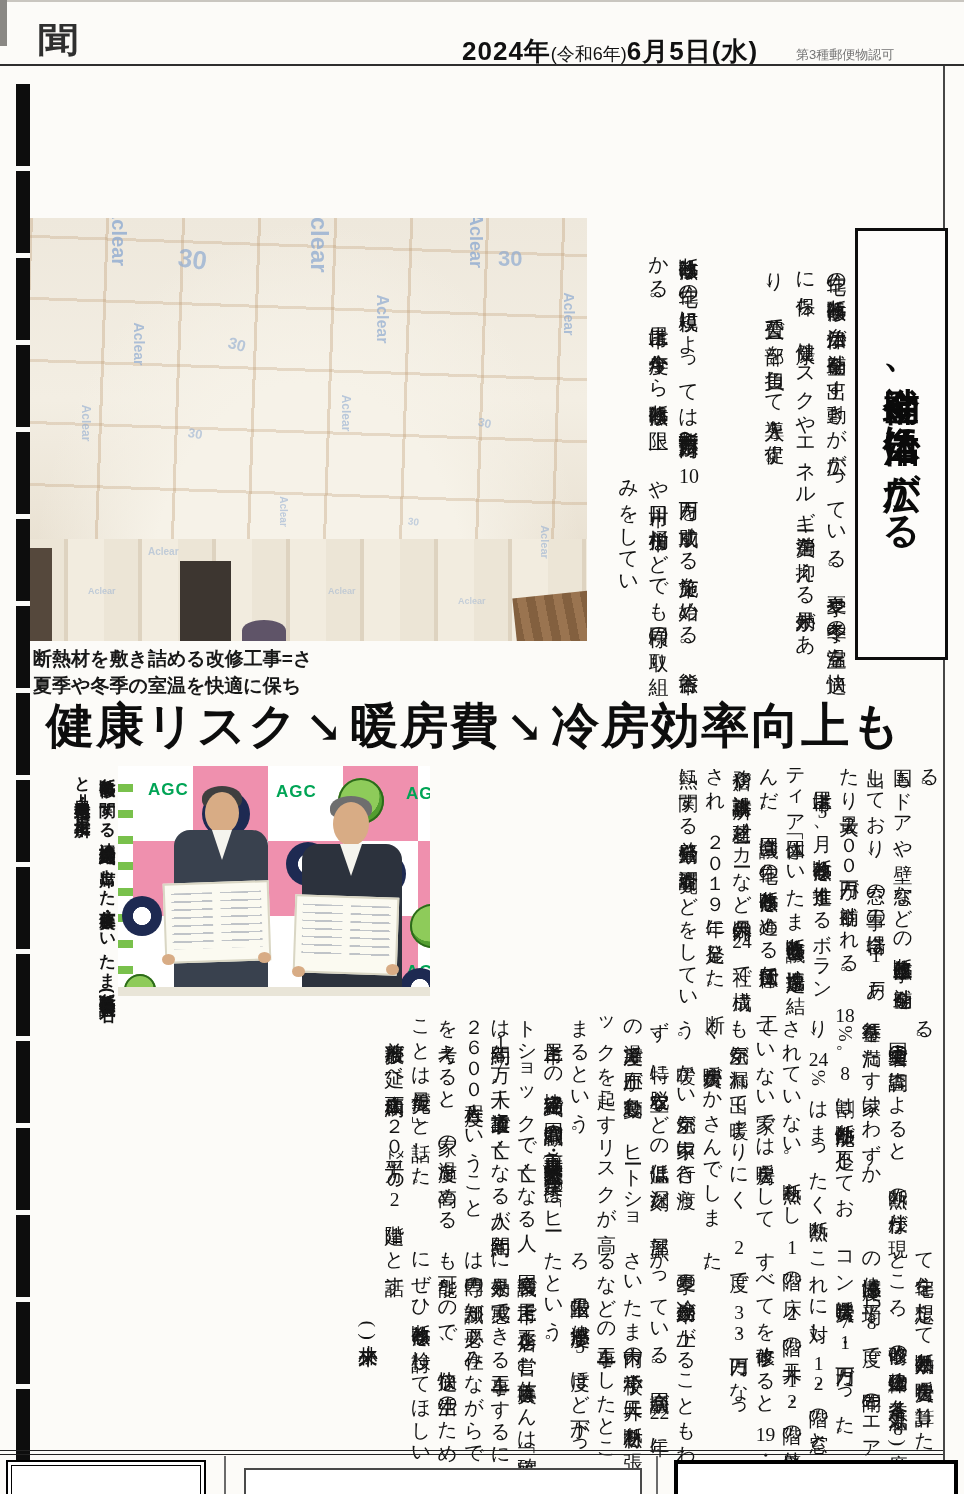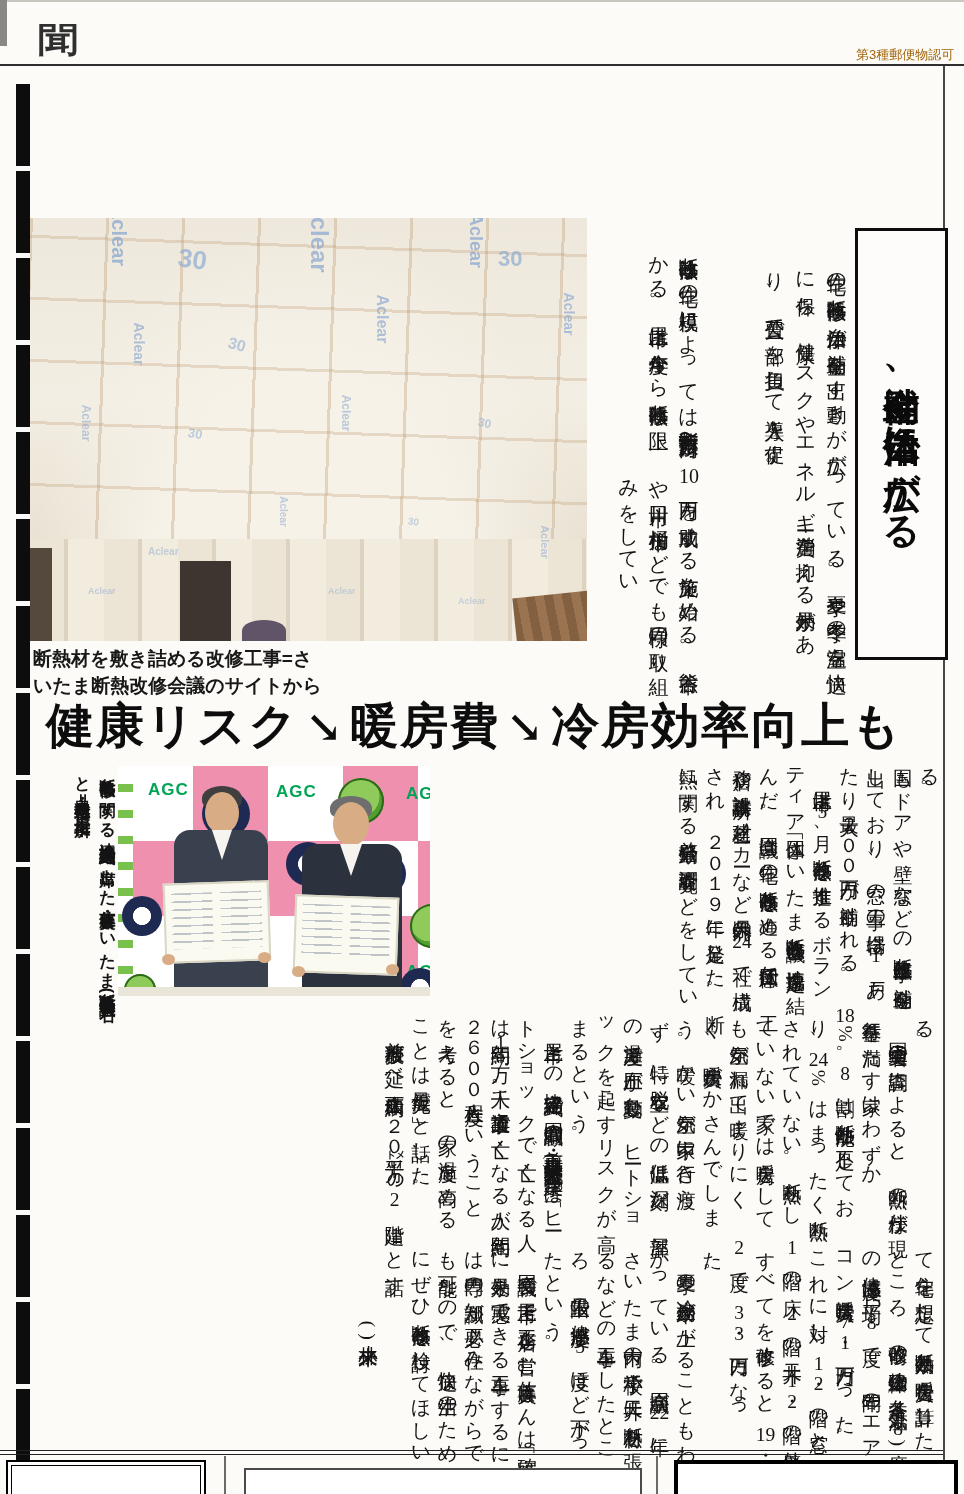--- a/index.html
+++ b/index.html
@@ -6,21 +6,21 @@
   .page{position:relative;width:964px;height:1494px;margin:0 auto;background:#fcfbf8;overflow:hidden;
         font-family:"Liberation Serif","DejaVu Serif",serif;color:#161616;}
   
   .top-hairline{position:absolute;left:0;top:0;width:100%;height:2px;background:#c9c6c0;}
   .corner-smudge{position:absolute;left:0;top:0;width:7px;height:46px;background:#8a8884;}
   .masthead-frag{position:absolute;left:38px;top:24px;height:42px;overflow:hidden;}
   .masthead-frag span{display:block;font-size:40px;line-height:52px;margin-top:-12px;color:#2f2f2f;font-weight:700;}
   .dateline{position:absolute;left:462px;top:34px;white-space:nowrap;font-family:"Liberation Sans","DejaVu Sans",sans-serif;color:#111;}
   .dateline .big{font-size:26px;font-weight:700;letter-spacing:1px;}
   .dateline .small{font-size:18px;font-weight:400;letter-spacing:0;}
-  .postal{position:absolute;left:856px;top:46px;font-size:13px;color:#a16207;font-family:"Liberation Sans",sans-serif;}
+  .postal{position:absolute;left:796px;top:46px;font-size:13px;color:#737373;font-family:"Liberation Sans",sans-serif;}
   .header-rule{position:absolute;left:0;top:64px;width:964px;height:2px;background:#2e2e2e;}
   
   .left-bar{position:absolute;left:16px;top:84px;width:14px;height:1380px;
             background:repeating-linear-gradient(180deg,#0d0d0d 0 82px,#fafaf8 82px 87px);}
   .right-border{position:absolute;left:943px;top:66px;width:2px;height:1396px;background:#474747;}
   
   .headline-main{position:absolute;left:0;top:86px;width:964px;margin:0;text-align:center;
                  font-size:76px;font-weight:700;letter-spacing:3px;color:#0b0b0b;}
   .headline-sub{position:absolute;left:46px;top:694px;margin:0;white-space:nowrap;
                 font-size:48px;font-weight:700;letter-spacing:2px;color:#0d0d0d;}
@@ -98,20 +98,23 @@
 </style>
 </head>
 <body>
 
 <div class="page">
   <div class="top-hairline"></div>
   <div class="corner-smudge"></div>
 
   <div class="masthead-frag">
     <span>聞</span>
+  </div>
+  <div class="dateline">
+    <span class="big">2024年</span><span class="small">(令和6年)</span><span class="big">6月5日(水)</span>
   </div>
   <div class="postal">第3種郵便物認可</div>
   <div class="header-rule"></div>
 
   <div class="left-bar"></div>
   <div class="right-border"></div>
 
 
   <div class="photo1">
     <div class="p1-ceiling"></div>
@@ -137,21 +140,21 @@
         <span class="p1-mark" style="left: 238px; top: 288px; transform: rotate(90deg); font-size: 10px; opacity: 0.55;">Aclear</span>
         <span class="p1-mark" style="left: 378px; top: 298px; transform: rotate(8deg); font-size: 10px; opacity: 0.5;">30</span>
         <span class="p1-mark" style="left: 118px; top: 328px; transform: rotate(0deg); font-size: 10px; opacity: 0.5;">Aclear</span>
         <span class="p1-mark" style="left: 498px; top: 318px; transform: rotate(90deg); font-size: 11px; opacity: 0.55;">Aclear</span>
         <span class="p1-mark" style="left: 58px; top: 368px; transform: rotate(0deg); font-size: 9px; opacity: 0.5;">Aclear</span>
         <span class="p1-mark" style="left: 298px; top: 368px; transform: rotate(0deg); font-size: 9px; opacity: 0.45;">Aclear</span>
         <span class="p1-mark" style="left: 428px; top: 378px; transform: rotate(0deg); font-size: 9px; opacity: 0.45;">Aclear</span>
       </div>
   </div>
   <div class="caption1">断熱材を敷き詰める改修工事=さ
-いたま断熱改修会議のサイトから</div>
+夏季や冬季の室温を快適に保ち</div>
 
   <div id="lead-a" class="vt">
       <p>住宅の断熱改修に自治体が補助金を出す動きが広がっている。夏季や冬季の室温を快適に保ち、健康リスクやエネルギー消費を抑える効果があり、公費で一部を負担して導入を促す。</p>
     </div>
   <div id="lead-b" class="vt">
       <p>断熱改修は住宅の規模によっては数十万〜数百万円かかる。上尾市は今年度から断熱改修に上限</p>
     </div>
   <div id="lead-c" class="vt">
       <p><span class="tcy">10</span>万円を助成する施策を始める。熊谷市や川口市、桶川市などでも同様の取り組みをしてい</p>
     </div>

